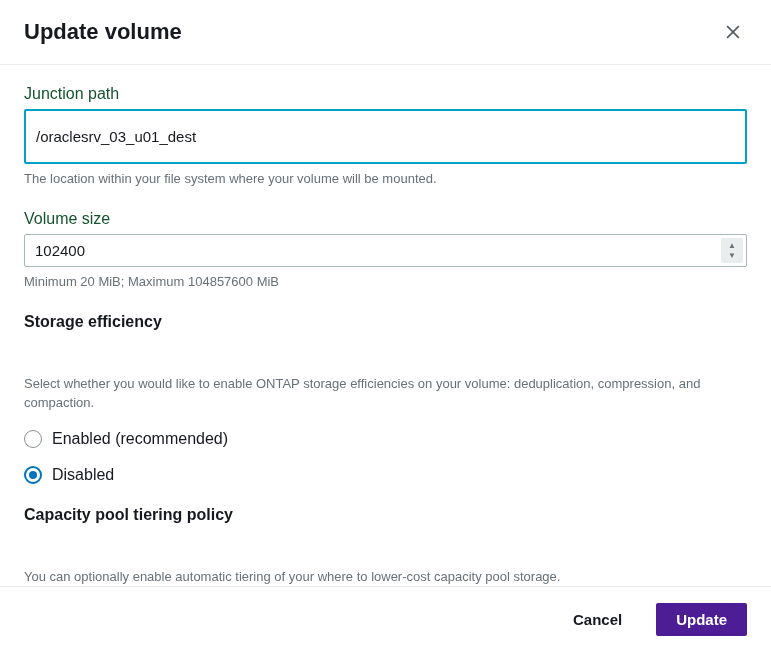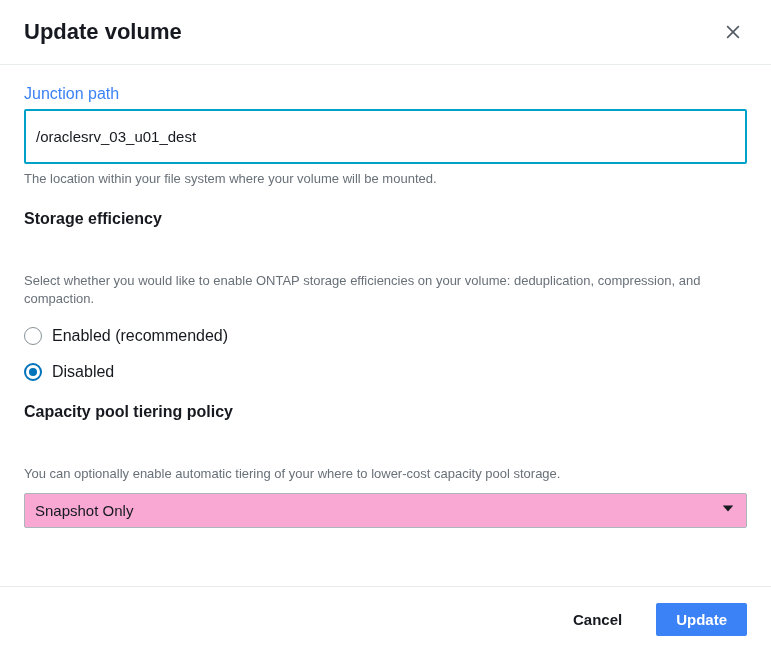--- a/index.html
+++ b/index.html
@@ -52,21 +52,21 @@
       flex: 1;
       padding: 20px 24px 10px 24px;
       overflow-y: auto;
     }
     .field-group {
       margin-bottom: 22px;
     }
     .field-label {
       font-size: 16px;
       font-weight: 400;
-      color: #3b82f6;
+      color: #14532d;
       margin-bottom: 6px;
       display: block;
     }
     .field-label-strong {
       font-size: 16px;
       font-weight: 700;
       color: #16191f;
       margin-bottom: 4px;
       display: block;
     }
@@ -202,21 +202,21 @@
       padding: 8px 20px;
       border-radius: 2px;
       cursor: pointer;
       border: none;
     }
     .btn-link {
       background: none;
       color: #16191f;
     }
     .btn-primary {
-      background: #3b82f6;
+      background: #4c1d95;
       color: #ffffff;
     }
   </style>
 </head>
 <body>
 
 <div class="modal">
 
   <div class="modal-header">
     <h1 class="modal-title">Update volume</h1>
@@ -229,20 +229,31 @@
   </div>
 
   <div class="modal-body">
 
     <div class="field-group">
       <label class="field-label">Junction path</label>
       <input type="text" class="text-input" value="/oraclesrv_03_u01_dest" style="">
       <div class="field-hint">The location within your file system where your volume will be mounted.</div>
     </div>
 
+    <div class="field-group">
+      <label class="field-label">Volume size</label>
+      <div class="number-input-wrapper">
+        <input type="text" class="number-input" value="102400" style="">
+        <div class="number-stepper">
+          <span class="stepper-arrow">▲</span>
+          <span class="stepper-arrow">▼</span>
+        </div>
+      </div>
+      <div class="field-hint">Minimum 20 MiB; Maximum 104857600 MiB</div>
+    </div>
 
     <div class="field-group">
       <label class="field-label-strong">Storage efficiency</label>
       <div class="field-hint-above">Select whether you would like to enable ONTAP storage efficiencies on your volume: deduplication, compression, and compaction.</div>
       <div class="radio-group">
         <div class="radio-option">
           <span class="radio-circle"></span>
           <span class="radio-label">Enabled (recommended)</span>
         </div>
         <div class="radio-option">

